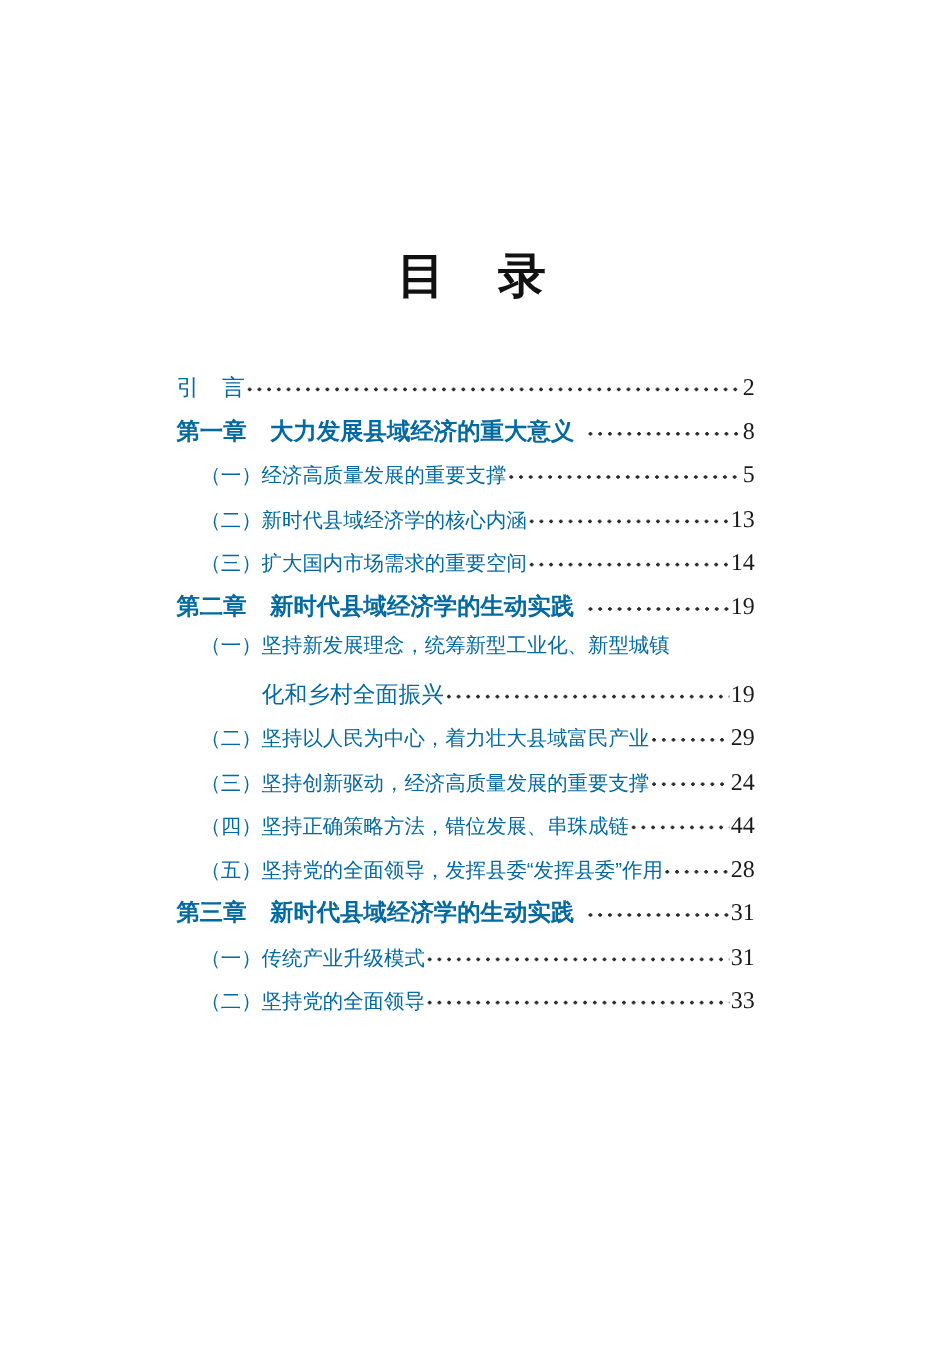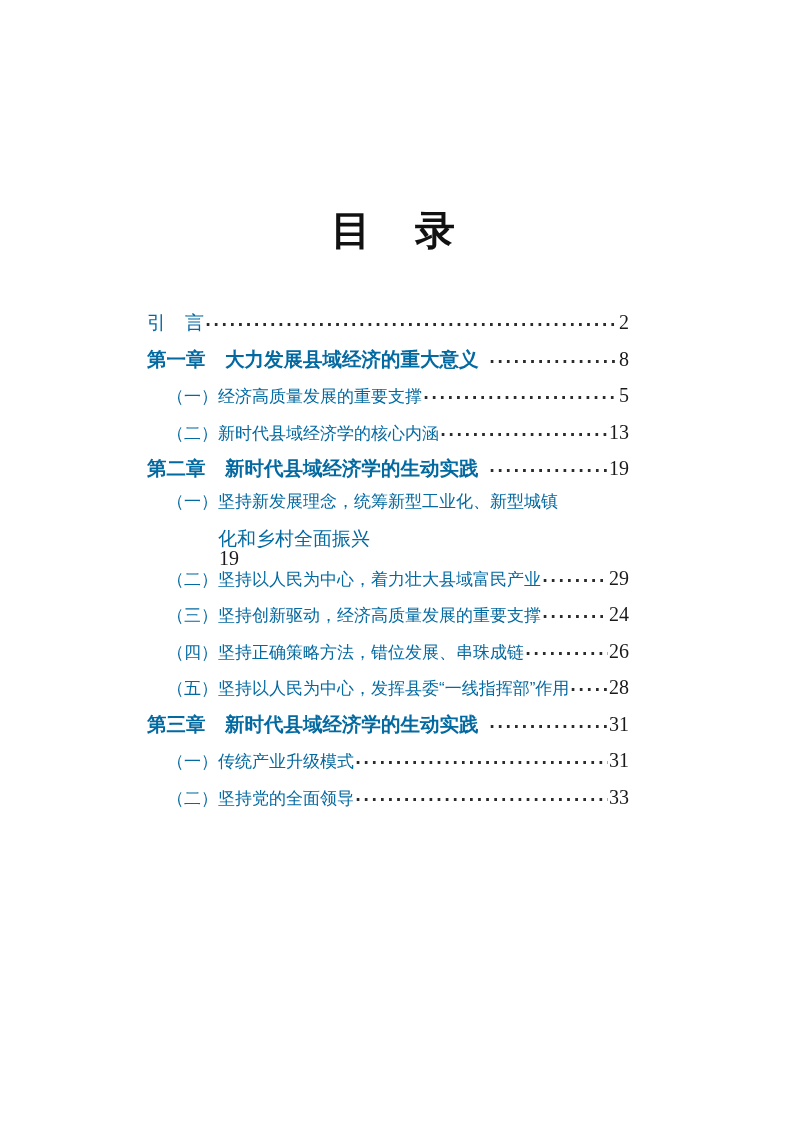--- a/index.html
+++ b/index.html
@@ -99,21 +99,20 @@
   .section {
     padding-left: 20px;
   }
   .section .toc-label {
     font-size: 17px;
   }
 
   
   .continuation {
     padding-left: 71px;
-    flex-direction: column;
   }
 </style>
 </head>
 <body>
 
 <div class="page">
 
   <div class="toc-title">目　录</div>
 
   <div class="toc-list">
@@ -135,20 +134,25 @@
       <span class="leader"></span>
       <span class="toc-page">5</span>
     </div>
 
     <div class="toc-row section">
       <span class="toc-label">（二）新时代县域经济学的核心内涵</span>
       <span class="leader"></span>
       <span class="toc-page">13</span>
     </div>
 
+    <div class="toc-row section">
+      <span class="toc-label">（三）扩大国内市场需求的重要空间</span>
+      <span class="leader"></span>
+      <span class="toc-page">14</span>
+    </div>
 
 
 
     <div class="toc-row chapter">
       <span class="toc-label">第二章　新时代县域经济学的生动实践</span>
       <span class="leader"></span>
       <span class="toc-page">19</span>
     </div>
 
     <div class="toc-row section">
@@ -169,25 +173,25 @@
 
     <div class="toc-row section">
       <span class="toc-label">（三）坚持创新驱动，经济高质量发展的重要支撑</span>
       <span class="leader"></span>
       <span class="toc-page">24</span>
     </div>
 
     <div class="toc-row section">
       <span class="toc-label">（四）坚持正确策略方法，错位发展、串珠成链</span>
       <span class="leader"></span>
-      <span class="toc-page">26</span>
-    </div>
-
-    <div class="toc-row section">
-      <span class="toc-label">（五）坚持以人民为中心，发挥县委“一线指挥部”作用</span>
+      <span class="toc-page">44</span>
+    </div>
+
+    <div class="toc-row section">
+      <span class="toc-label">（五）坚持党的全面领导，发挥县委“发挥县委”作用</span>
       <span class="leader"></span>
       <span class="toc-page">28</span>
     </div>
 
     <div class="toc-row chapter">
       <span class="toc-label">第三章　新时代县域经济学的生动实践</span>
       <span class="leader"></span>
       <span class="toc-page">31</span>
     </div>
 

